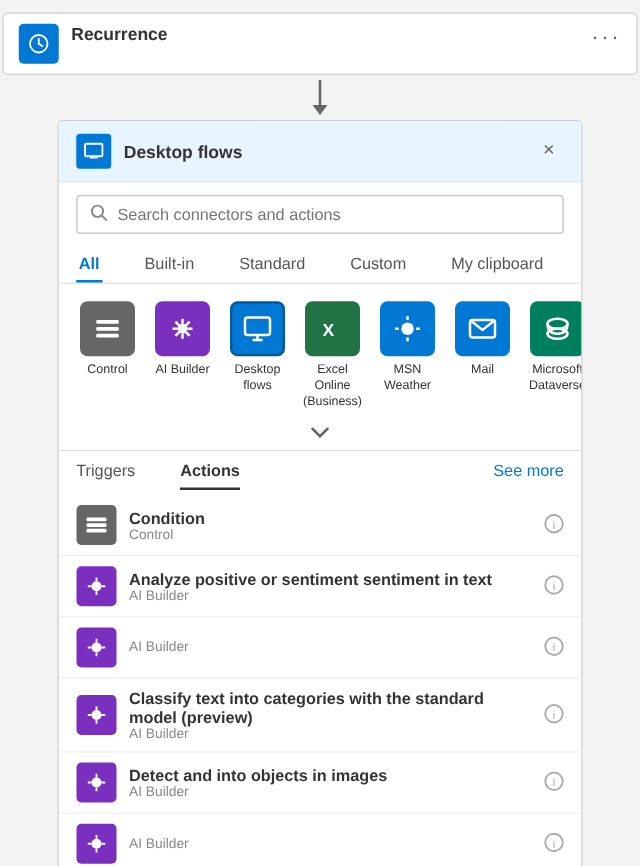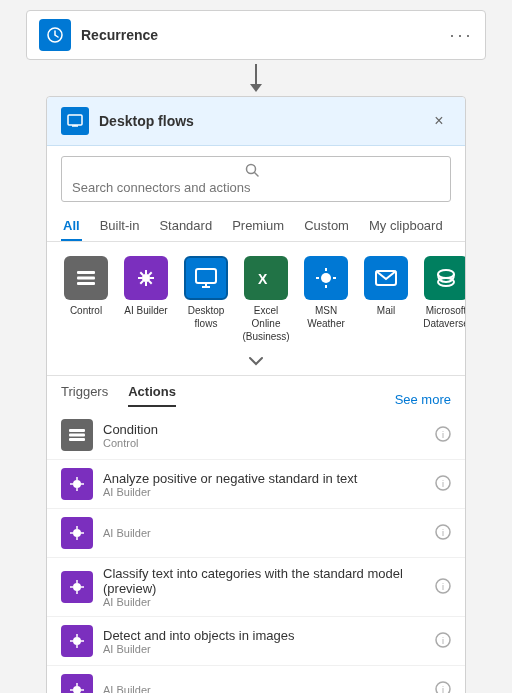--- a/index.html
+++ b/index.html
@@ -12,23 +12,22 @@
       flex-direction: column;
       align-items: center;
       padding: 10px;
     }
 
     
     .recurrence-card {
       background: white;
       border: 1px solid #d0d0d0;
       border-radius: 4px;
-      width: 460px;
-      display: flex;
-      align-items: center;
+      width: 508px;
+      display: flex;
       padding: 8px 12px;
       position: relative;
     }
     .recurrence-icon {
       width: 32px;
       height: 32px;
       background: #0078d4;
       border-radius: 4px;
       display: flex;
       align-items: center;
@@ -118,42 +117,41 @@
 
     
     .search-box {
       margin: 10px 14px;
       display: flex;
       align-items: center;
       border: 1px solid #c0c0c0;
       border-radius: 3px;
       padding: 6px 10px;
       background: white;
-      flex-direction: column;
     }
     .search-icon {
       color: #666;
       font-size: 13px;
       margin-right: 8px;
     }
     .search-input {
       border: none;
       outline: none;
       font-size: 13px;
       color: #666;
       width: 100%;
       background: transparent;
     }
 
     
     .tabs {
       display: flex;
       padding: 0 14px;
       border-bottom: 1px solid #e0e0e0;
-      gap: 16px;
+      gap: 32px;
     }
     .tab {
       font-size: 13px;
       color: #555;
       padding: 6px 2px;
       cursor: pointer;
       border-bottom: 2px solid transparent;
       white-space: nowrap;
     }
     .tab.active {
@@ -211,22 +209,22 @@
     .chevron-down {
       color: #666;
       font-size: 14px;
       cursor: pointer;
     }
 
     
     .sub-tabs {
       display: flex;
       padding: 8px 14px 0;
-      gap: 20px;
-      align-items: flex-end;
+      gap: 36px;
+      align-items: flex-start;
     }
     .sub-tab {
       font-size: 13px;
       color: #555;
       cursor: pointer;
       padding-bottom: 6px;
       border-bottom: 2px solid transparent;
     }
     .sub-tab.active {
       color: #333;
@@ -267,21 +265,21 @@
       color: white;
     }
     .action-icon-control { background: #666; }
     .action-icon-ai { background: #7b2fbe; }
     .action-text {
       flex: 1;
     }
     .action-name {
       font-size: 13px;
       color: #333;
-      font-weight: 400;
+      font-weight: 700;
     }
     .action-category {
       font-size: 11px;
       color: #888;
     }
     .action-info {
       color: #aaa;
       font-size: 14px;
       margin-left: 8px;
     }
@@ -326,21 +324,20 @@
         <line x1="9.5" y1="9.5" x2="13" y2="13" stroke="#888" stroke-width="1.5" stroke-linecap="round"></line>
       </svg>
     </span>
     <input type="text" class="search-input" placeholder="Search connectors and actions" style="">
   </div>
 
   <div class="tabs">
     <div class="tab active">All</div>
     <div class="tab">Built-in</div>
     <div class="tab">Standard</div>
-    <div class="tab">Premium</div>
     <div class="tab">Custom</div>
     <div class="tab">My clipboard</div>
   </div>
 
   <div class="connectors-row">
 
     <div class="connector-item">
       <div class="connector-icon icon-control">
         <svg width="24" height="24" viewBox="0 0 24 24" fill="white">
           <rect x="3" y="5" width="18" height="3" rx="1" fill="white"></rect>
@@ -463,21 +460,21 @@
       <div class="action-icon action-icon-ai">
         <svg width="18" height="18" viewBox="0 0 18 18" fill="none">
           <circle cx="9" cy="9" r="4" fill="white"></circle>
           <line x1="9" y1="2" x2="9" y2="5" stroke="white" stroke-width="1.5"></line>
           <line x1="9" y1="13" x2="9" y2="16" stroke="white" stroke-width="1.5"></line>
           <line x1="2" y1="9" x2="5" y2="9" stroke="white" stroke-width="1.5"></line>
           <line x1="13" y1="9" x2="16" y2="9" stroke="white" stroke-width="1.5"></line>
         </svg>
       </div>
       <div class="action-text">
-        <div class="action-name">Analyze positive or negative standard in text</div>
+        <div class="action-name">Analyze positive or sentiment sentiment in text</div>
         <div class="action-category">AI Builder</div>
       </div>
       <span class="action-info">
         <svg width="16" height="16" viewBox="0 0 16 16" fill="none">
           <circle cx="8" cy="8" r="7" stroke="#aaa" stroke-width="1.5"></circle>
           <text x="7" y="12" font-size="9" fill="#aaa">i</text>
         </svg>
       </span>
     </div>
 

